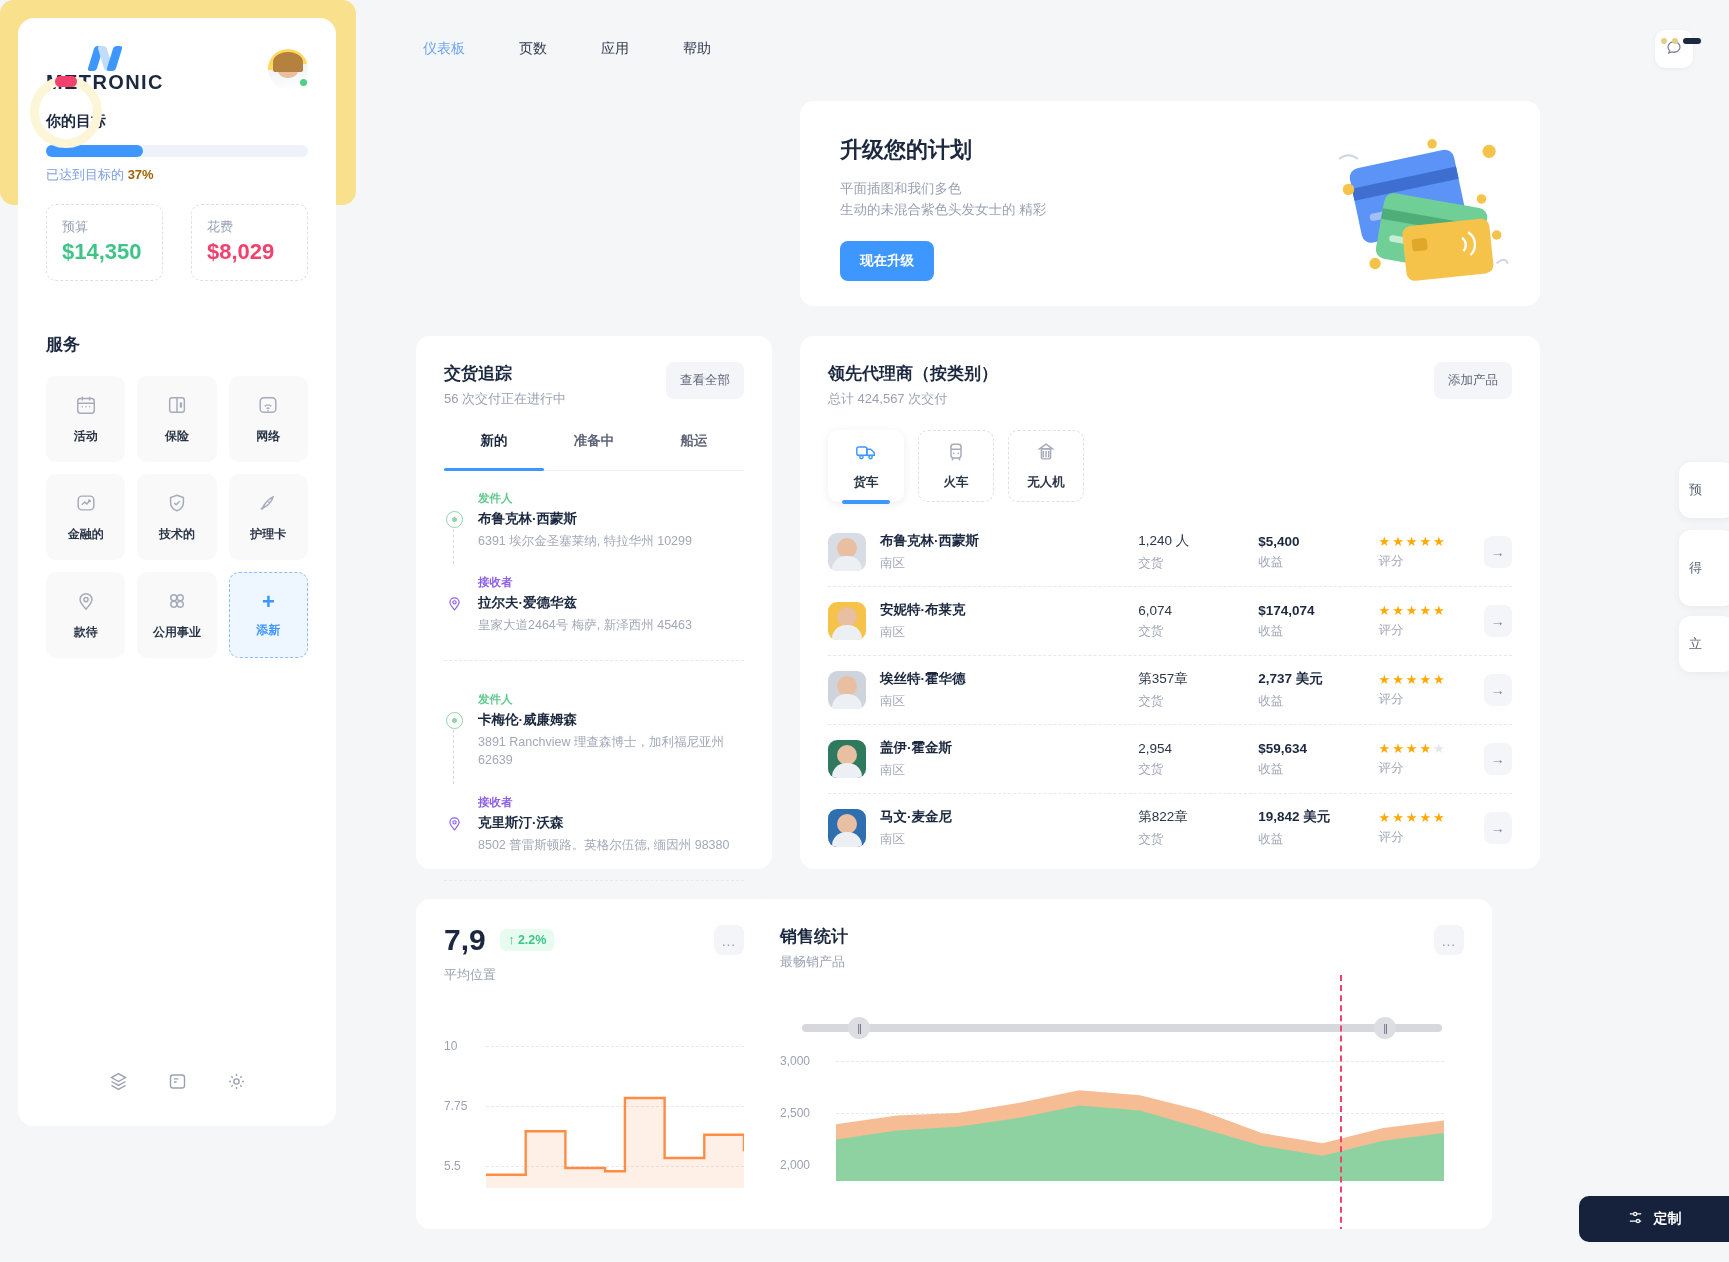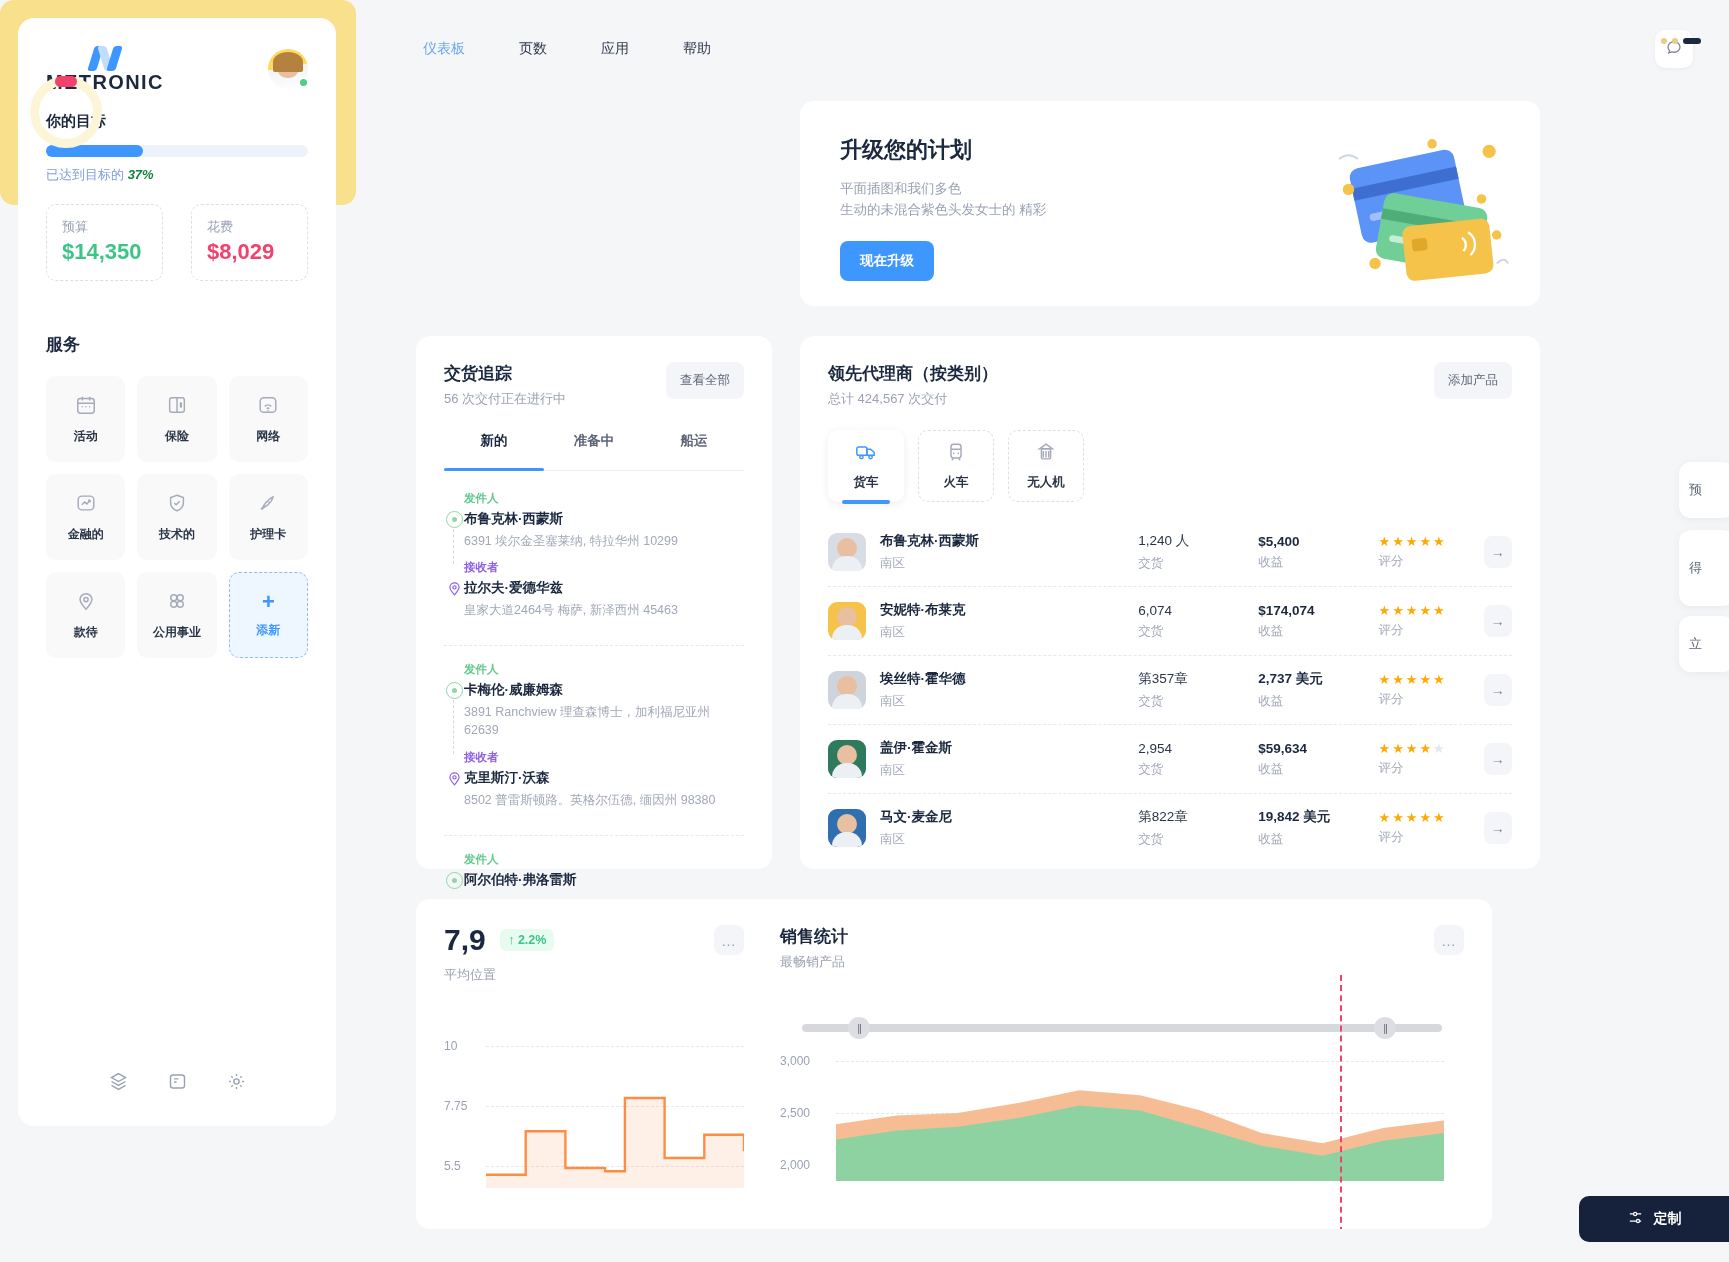--- a/index.html
+++ b/index.html
@@ -48,21 +48,21 @@
     border-radius: 50%; background: #50cd89; border: 2px solid #fff;
   }
 
   .sec-title { font-size: 15px; font-weight: 700; color: #1b283f; }
   .goal-title { margin-top: 18px; }
   .progress-track {
     margin-top: 14px; height: 12px; border-radius: 6px; background: #eef3fb; position: relative;
   }
   .progress-fill { height: 12px; border-radius: 6px; background: #3e97ff; }
   .goal-caption { margin-top: 9px; font-size: 13px; color: #7d9fe0; }
-  .goal-caption b { color: #15803d; font-weight: 600; font-style: italic; }
+  .goal-caption b { color: #a16207; font-weight: 600; }
 
   .stat-row { display: flex; gap: 28px; margin-top: 20px; }
   .stat-card {
     flex: 1; border: 1px dashed #dbdfe9; border-radius: 10px;
     padding: 13px 15px 15px 15px;
   }
   .stat-label { font-size: 13px; color: #99a1b7; }
   .stat-value { font-size: 22px; font-weight: 700; margin-top: 3px; }
   .green { color: #3ec487; }
   .red { color: #f1416c; }
@@ -163,21 +163,21 @@
     font-weight: 700; color: #5d6577; cursor: pointer;
   }
   .tab.active { color: #1b283f; }
   .tab-underline {
     position: absolute; bottom: -1px; left: 0; width: 33.33%; height: 3px;
     background: #3e97ff; border-radius: 2px;
   }
   .track-list { margin-top: 20px; position: relative; }
   .track-group { position: relative; padding-bottom: 16px; }
   .track-group + .track-group { border-top: 1px dashed #e6e8ee; padding-top: 16px; }
-  .track-item { display: flex; position: relative; padding-bottom: 10px; }
+  .track-item { display: flex; gap: 14px; position: relative; padding-bottom: 10px; margin-top: 15px; }
   .tl-icon { flex: none; width: 20px; display: flex; justify-content: center; padding-top: 20px; }
   .tl-line { position: absolute; left: 9px; top: 38px; bottom: -4px; width: 0;
              border-left: 1px dashed #d5d8e0; }
   .ring { width: 17px; height: 17px; border-radius: 50%; border: 1.5px solid #8fd6a6;
           display: flex; align-items: center; justify-content: center; }
   .ring i { width: 5px; height: 5px; border-radius: 50%; background: #8fd6a6; display: block; }
   .pin { width: 17px; height: 17px; }
   .tl-role { font-size: 11.5px; font-weight: 700; color: #62c98d; }
   .tl-role.recv { color: #8d60e8; }
   .tl-name { font-size: 13.5px; font-weight: 700; color: #1b283f; margin-top: 4px; }

